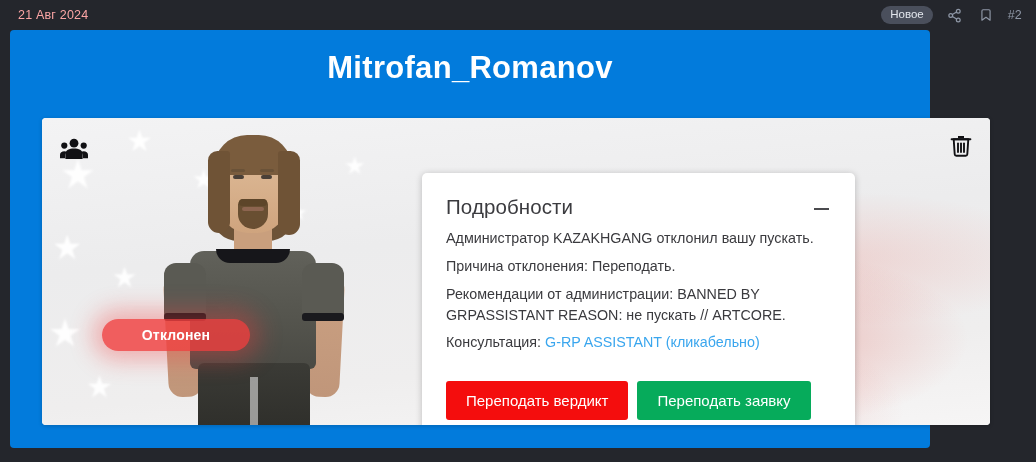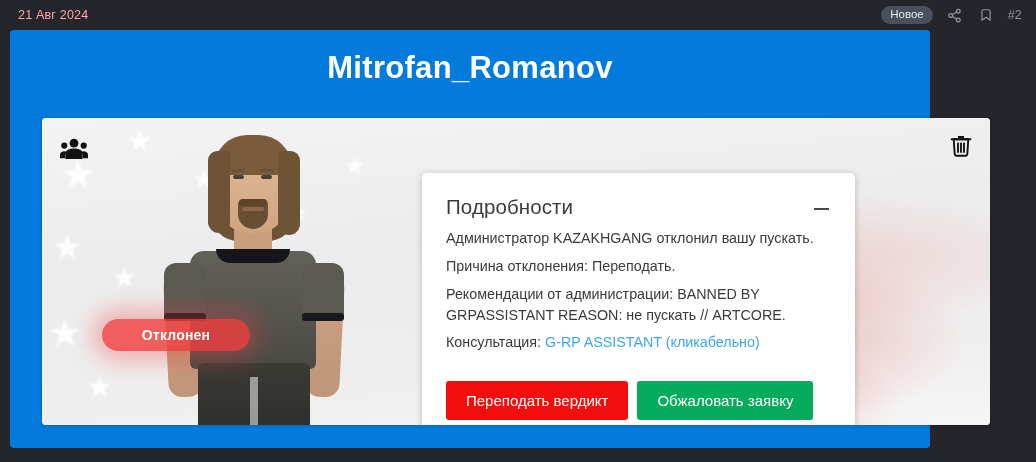--- a/index.html
+++ b/index.html
@@ -486,19 +486,19 @@
       <div class="details-line">Администратор KAZAKHGANG отклонил вашу пускать.</div>
       <div class="details-line">Причина отклонения: Переподать.</div>
       <div class="details-line">Рекомендации от администрации: BANNED BY GRPASSISTANT REASON: не пускать // ARTCORE.</div>
 
       <div class="details-line">
         <span>Консультация: </span><a class="details-link" href="#">G-RP ASSISTANT (кликабельно)</a>
       </div>
 
       <div class="details-actions">
         <button class="btn btn-appeal">Переподать вердикт</button>
-        <button class="btn btn-resubmit">Обжаловать заявку</button>
+        <button class="btn btn-resubmit">Переподать заявку</button>
       </div>
 
     </div>
 
   </div>
 </div>
 
 </body></html>

